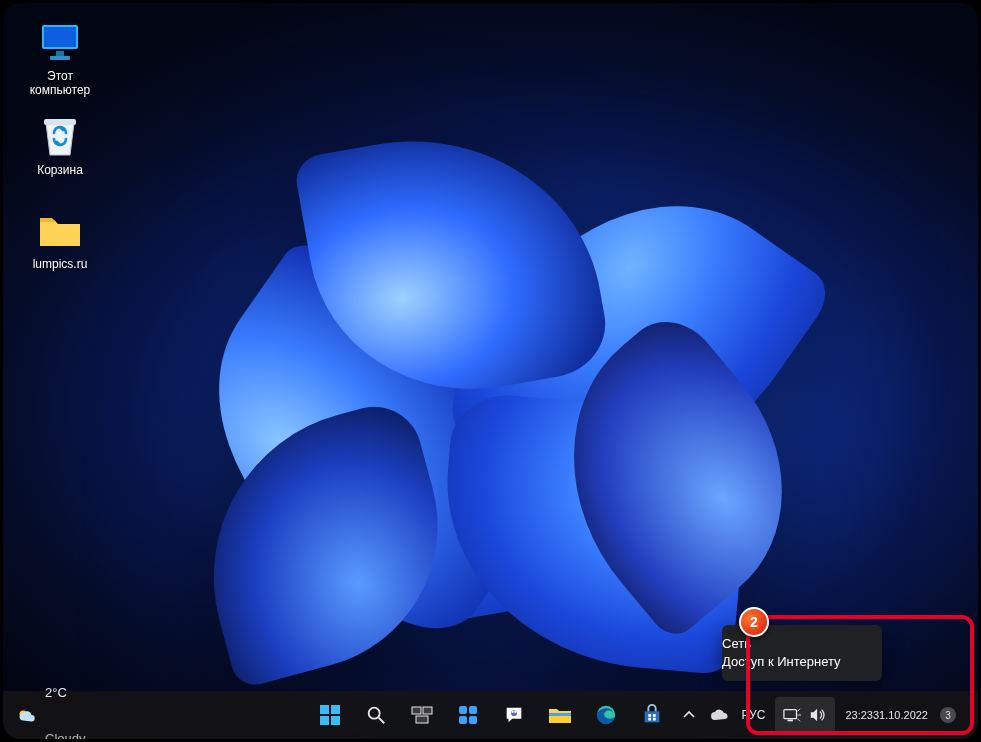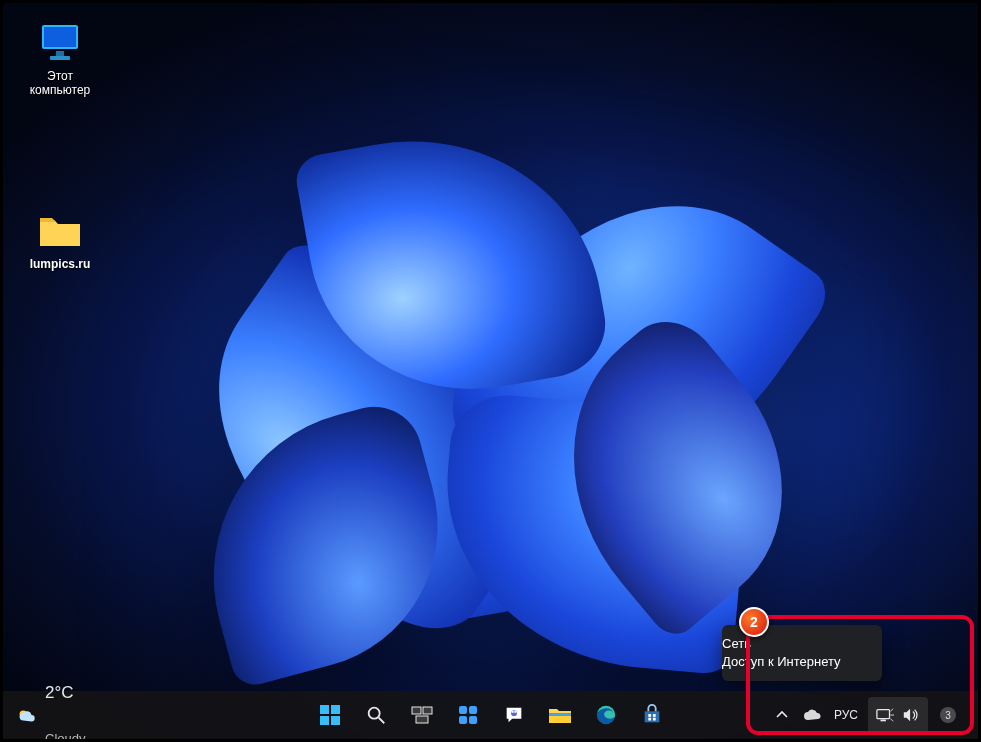--- a/index.html
+++ b/index.html
@@ -1,16 +1,16 @@
 <!DOCTYPE html>
 <html><head>
 <meta charset="utf-8">
 <style>
   html,body{margin:0;padding:0;width:981px;height:742px;overflow:hidden;font-family:"Segoe UI",Arial,sans-serif;background:#000;}
-  .frame{position:absolute;inset:0;border:3px solid #000;border-radius:4px;box-sizing:border-box;overflow:hidden;}
+  .frame{position:absolute;inset:0;border:3px solid #000;border-radius:20px;box-sizing:border-box;overflow:hidden;}
   .desktop{position:absolute;inset:0;background:
     radial-gradient(ellipse 70% 60% at 55% 55%,#2a6bff 0%,#1e4fd6 20%,#0e2c8a 40%,#08164d 60%,#050c27 80%,#020512 100%);
   }
   .bloom{position:absolute;left:120px;top:60px;width:760px;height:620px;pointer-events:none;filter:drop-shadow(0 30px 60px rgba(0,0,0,.6));}
   .petal{position:absolute;border-radius:60% 10% 70% 20%;background:radial-gradient(ellipse at 30% 30%,#6fb4ff 0%,#3a7dff 30%,#1a46d9 60%,#0a1e7e 100%);}
   
   .dicon{position:absolute;width:78px;text-align:center;color:#fff;font-size:12px;cursor:pointer;}
   .dicon .ic{width:44px;height:44px;margin:0 auto 4px;display:flex;align-items:center;justify-content:center;}
   .dicon .lbl{text-shadow:0 1px 2px #000;}
   
@@ -52,22 +52,32 @@
             <rect x="4" y="2" width="36" height="24" rx="2" fill="#29b6ff"></rect>
             <rect x="6" y="4" width="32" height="20" fill="#0d5fe0"></rect>
             <rect x="18" y="28" width="8" height="5" fill="#206fa3"></rect>
             <rect x="12" y="33" width="20" height="4" rx="1" fill="#2a90c7"></rect>
           </svg>
       </div>
       <div class="lbl" style="white-space:pre-line;">Этот
 компьютер</div>
     </div>
 
-
-    <div class="dicon" style="left:18px;top:206px;font-weight:bold;">
+    <div class="dicon" style="left:18px;top:112px;">
+      <div class="ic">
+        <svg width="40" height="44" viewBox="0 0 40 44">
+            <path d="M6 8 L34 8 L30 40 L10 40 Z" fill="#eef3f7" stroke="#bcc9d4"></path>
+            <rect x="4" y="4" width="32" height="6" rx="2" fill="#dbe4ec"></rect>
+            <path d="M14 18 a6 6 0 1 1 12 0 M20 12 l3 3 M20 30 l-3 -3 M26 24 a6 6 0 0 1 -12 0" stroke="#0f8bd8" stroke-width="2.6" fill="none" stroke-linecap="round"></path>
+          </svg>
+      </div>
+      <div class="lbl">Корзина</div>
+    </div>
+
+    <div class="dicon" style="left:18px;top:206px;">
       <div class="ic">
         <svg width="44" height="38" viewBox="0 0 44 38">
             <path d="M2 8 L16 8 L20 12 L42 12 L42 34 L2 34 Z" fill="#ffd356"></path>
             <path d="M2 6 L14 6 L18 10 L2 10 Z" fill="#f0b82e"></path>
           </svg>
       </div>
       <div class="lbl">lumpics.ru</div>
     </div>
 
     <div class="tooltip">
@@ -75,21 +85,21 @@
       <div>Доступ к Интернету</div>
     </div>
 
     <div class="taskbar">
       <div class="weather">
         <svg class="wic" viewBox="0 0 24 24">
             <circle cx="9" cy="11" r="4" fill="#ffcf4a"></circle>
             <path d="M6 16 a4 4 0 0 1 0-8 a5 5 0 0 1 9 2 a3.5 3.5 0 0 1 0 7 Z" fill="#bfe4ff" transform="translate(3,2)"></path>
           </svg>
         <div>
-          <div style="font-size:17px;line-height:14px;">2°C</div>
+          <div style="font-size:13px;line-height:14px;">2°C</div>
           <div style="font-size:13px;color:#b8b8b8;line-height:13px;margin-top:32px;">Cloudy</div>
         </div>
       </div>
 
       <div class="center">
         <div class="tbtn">
           <svg width="22" height="22" viewBox="0 0 22 22">
             <rect x="1" y="1" width="9" height="9" fill="#38bdf8"></rect>
               <rect x="12" y="1" width="9" height="9" fill="#38bdf8"></rect>
             <rect x="1" y="12" width="9" height="9" fill="#38bdf8"></rect>
@@ -170,20 +180,24 @@
               <rect x="5" y="13" width="6" height="2" fill="#e8e8e8"></rect>
               <line x1="16" y1="4" x2="19" y2="1" stroke="#e8e8e8"></line>
               <line x1="16" y1="8" x2="20" y2="8" stroke="#e8e8e8"></line>
               <line x1="16" y1="12" x2="19" y2="15" stroke="#e8e8e8"></line>
             </svg>
           <svg width="18" height="16" viewBox="0 0 20 16">
               <path d="M2 5h3l4-4v14l-4-4H2Z" fill="#e8e8e8"></path>
               <path d="M12 4a5 5 0 0 1 0 8M14 2a8 8 0 0 1 0 12" stroke="#e8e8e8" stroke-width="1.4" fill="none"></path>
             </svg>
         </div>
+        <div class="clock tray-item">
+          <div>23:23</div>
+          <div>31.10.2022</div>
+        </div>
         <div class="tray-item" style="width:20px;">
           <div style="width:16px;height:16px;border-radius:50%;background:#4a4a4e;color:#ddd;font-size:10px;display:flex;align-items:center;justify-content:center;">3</div>
         </div>
       </div>
     </div>
 
     <div class="annot"></div>
     <div class="badge" style="right:209px;bottom:102px;">2</div>
   </div>
 </div>

